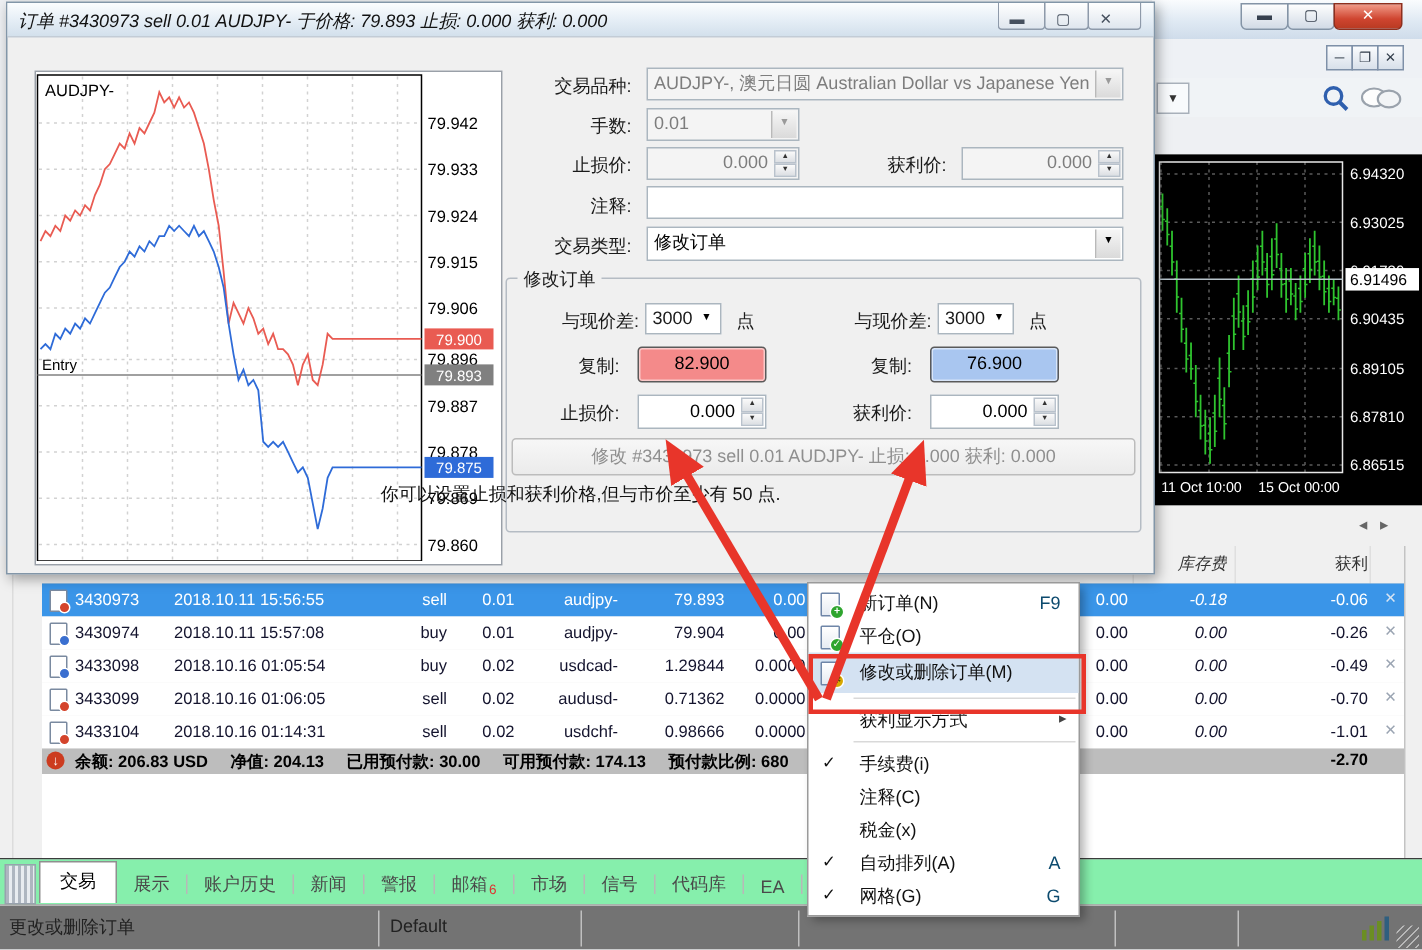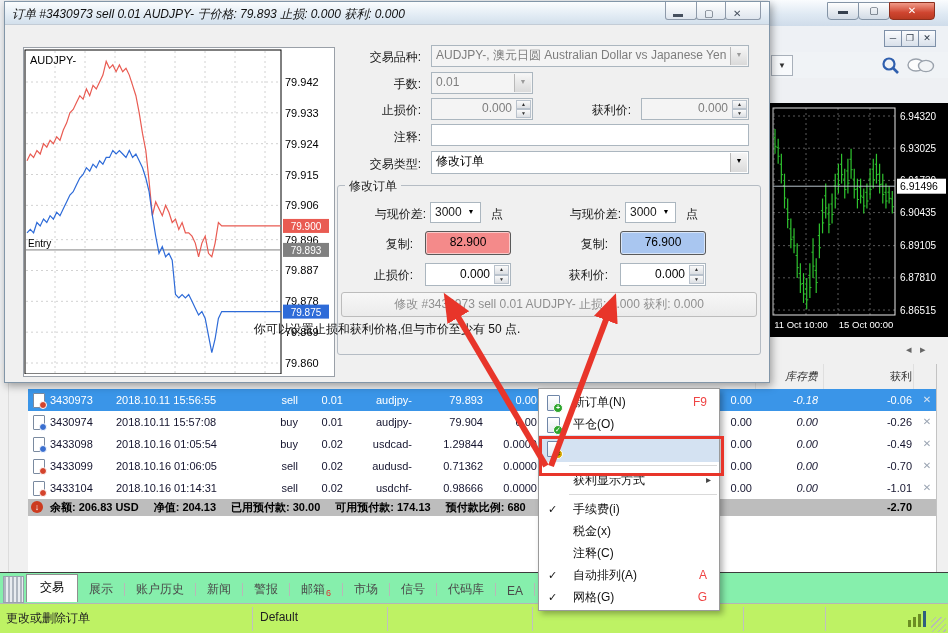--- a/index.html
+++ b/index.html
@@ -49,21 +49,21 @@
 .sep572{left:0;top:572px;width:948px;height:1px;background:#3c3c3c;}
 .t-border-r{left:936px;top:364px;width:12px;height:208px;background:#f0f0f0;border-left:1px solid #c3c3c3;}
 
 .tabbar{left:0;top:573px;width:948px;height:30px;background:#86efac;}
 .grip{position:absolute;left:3px;top:3px;width:19px;height:25px;border:1px solid #98a2ae;background:repeating-linear-gradient(90deg,#aeb6c0 0 2px,#e8ecf0 2px 4px);}
 .tabs{position:absolute;left:26px;top:2px;display:flex;align-items:flex-end;height:27px;font-size:12px;color:#4a4a4a;}
 .tab{padding:4px 11px;cursor:pointer;white-space:nowrap;}
 .tab.active{background:#fff;border:1px solid #8f8f8f;border-bottom:none;color:#000;padding:4px 13px 6px;}
 .tabdiv{width:1px;height:13px;background:#b8b8b8;margin-bottom:6px;}
 .badge6{color:#e03030;font-size:9px;vertical-align:sub;margin-left:1px;}
-.statusbar{left:0;top:603px;width:948px;height:30px;background:#bef264;border-top:1px solid #b5b5b5;font-size:12px;color:#222;}
+.statusbar{left:0;top:603px;width:948px;height:30px;background:#737373;border-top:1px solid #b5b5b5;font-size:12px;color:#222;}
 .st{position:absolute;top:6px;white-space:nowrap;}
 .stsep{position:absolute;top:3px;bottom:3px;width:1px;background:#c0c0c0;}
 .sbars{position:absolute;left:908px;top:7px;width:20px;height:16px;display:flex;gap:2px;align-items:flex-end;}
 .sbars b{width:3px;background:#6b8e23;} .sbars b.b4{background:#2f5f7f;}
 .rgrip{position:absolute;right:2px;bottom:2px;width:15px;height:15px;background:repeating-linear-gradient(135deg,transparent 0 3px,#b8b8b8 3px 4px);}
 
 .dialog{left:4px;top:1px;width:764px;height:380px;background:#f0f0f0;border:1px solid #8296a8;box-shadow:2px 3px 8px rgba(0,0,0,0.35);z-index:50;}
 .dlg-title{position:absolute;left:0;top:0;width:100%;height:22px;background:linear-gradient(#fbfdfe,#e4edf5 55%,#d3e0ec);border-bottom:1px solid #c3ccd6;font-size:12px;color:#111;font-style:italic;}
 .dlg-title span{position:absolute;left:7px;top:4px;white-space:nowrap;}
 .dlgbtn{position:absolute;top:0;height:17px;border:1px solid #8e9aaa;border-top:none;background:linear-gradient(#ffffff,#dfe6ee);text-align:center;font-size:10px;line-height:16px;color:#46505e;border-radius:0 0 3px 3px;}
@@ -82,21 +82,21 @@
 .copybtn{position:absolute;height:22px;border:1px solid #5a5a5a;border-radius:3px;text-align:center;line-height:21px;font-size:12px;color:#000;box-shadow:inset 0 0 0 1px rgba(255,255,255,0.55);cursor:pointer;}
 .copybtn.sl{background:#f48a8a;} .copybtn.tp{background:#a9c6f0;}
 .modbtn{position:absolute;border:1px solid #bcbcbc;border-radius:3px;background:linear-gradient(#f7f7f7,#ebebeb);color:#8f8f8f;text-align:center;line-height:22px;font-size:12px;white-space:nowrap;overflow:hidden;}
 .note{position:absolute;width:100%;text-align:center;color:#111;font-size:12px;}
 .chartpanel{position:absolute;left:18px;top:45px;width:310px;height:328px;background:#fff;border:1px solid #9aa0a8;}
 
 .ctxmenu{left:538px;top:388px;width:180px;background:#fff;border:1px solid #9a9a9a;box-shadow:3px 3px 6px rgba(0,0,0,0.3);z-index:60;padding:2px 0;font-size:12px;color:#111;}
 .mi{position:relative;height:22px;line-height:22px;white-space:nowrap;cursor:pointer;}
 .mi.hl{height:27px;line-height:27px;background:#d4e2f2;}
 .mi .mlabel{position:absolute;left:34px;}
-.mi .msc{position:absolute;right:12px;color:#ef4444;}
+.mi .msc{position:absolute;right:12px;color:#0c4a6e;}
 .mi .mck{position:absolute;left:9px;font-size:11px;}
 .mi .msub{position:absolute;right:8px;font-size:10px;color:#444;}
 .msep{height:1px;background:#d9d9d9;margin:3px 2px 3px 30px;}
 .doc{position:absolute;left:8px;top:4px;width:11px;height:14px;background:linear-gradient(#fff,#e6ebf2);border:1px solid #6f86a8;border-radius:1px;}
 .mi.hl .doc{top:6px;}
 .doc i{position:absolute;right:-4px;bottom:-3px;width:8px;height:8px;border-radius:50%;border:1px solid #fff;color:#fff;font-style:normal;font-size:7px;line-height:8px;text-align:center;font-weight:bold;}
 .doc i.green{background:#2ea52e;} .doc i.yellow{background:#d8a800;color:#5a4a00;}
 
 .redrect{left:539px;top:436px;width:179px;height:34px;border:3px solid #e8352a;z-index:70;pointer-events:none;}
 .arrows{left:0;top:0;z-index:71;pointer-events:none;}
@@ -562,36 +562,37 @@
     <div class="mi">
       <span class="doc">
           <i class="green">✓</i>
         </span>
       <span class="mlabel">平仓(O)</span>
     </div>
     <div class="mi hl">
       <span class="doc">
           <i class="yellow">✱</i>
         </span>
+      <span class="mlabel">修改或删除订单(M)</span>
     </div>
     <div class="msep"></div>
     <div class="mi">
       <span class="mlabel">获利显示方式</span>
       <span class="msub">▸</span>
     </div>
     <div class="msep"></div>
     <div class="mi">
       <span class="mck">✓</span>
       <span class="mlabel">手续费(i)</span>
     </div>
     <div class="mi">
+      <span class="mlabel">注释(C)</span>
+    </div>
+    <div class="mi">
       <span class="mlabel">税金(x)</span>
-    </div>
-    <div class="mi">
-      <span class="mlabel">注释(C)</span>
     </div>
     <div class="mi">
       <span class="mck">✓</span>
       <span class="mlabel">自动排列(A)</span>
       <span class="msc">A</span>
     </div>
     <div class="mi">
       <span class="mck">✓</span>
       <span class="mlabel">网格(G)</span>
       <span class="msc">G</span>

